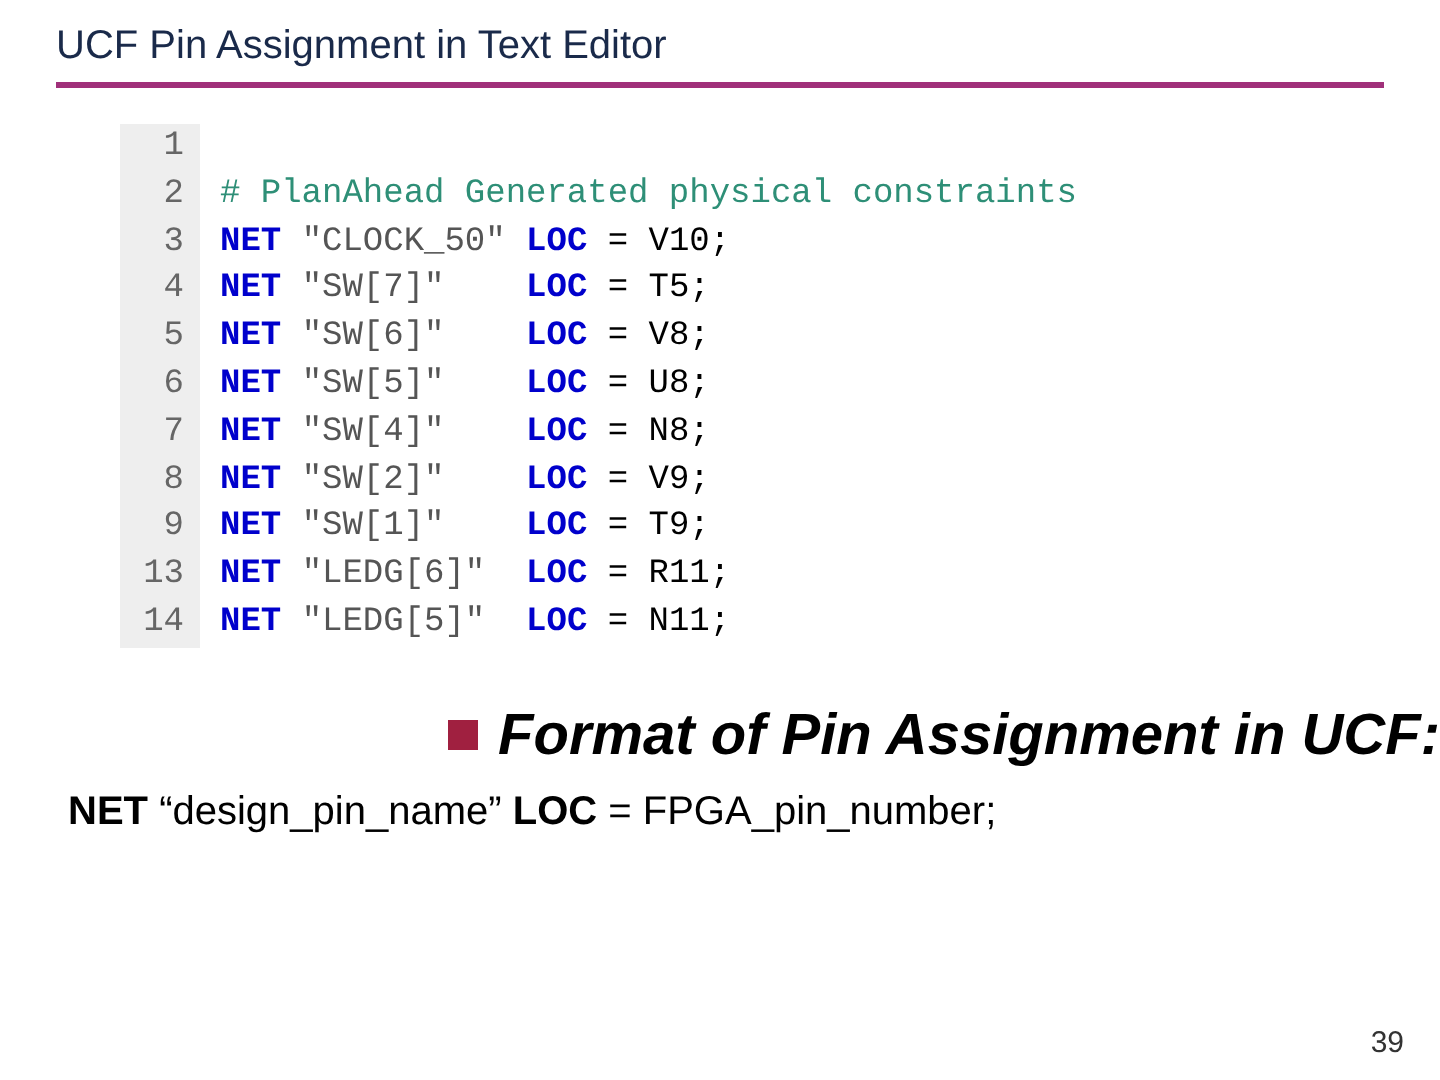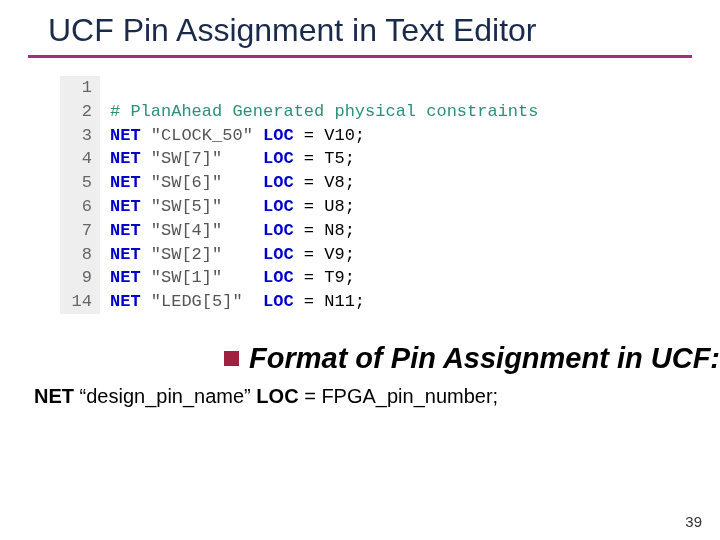--- a/index.html
+++ b/index.html
@@ -6,25 +6,24 @@
     margin: 0;
     padding: 0;
     width: 720px;
     height: 540px;
     background: #ffffff;
     font-family: Arial, sans-serif;
     position: relative;
     overflow: hidden;
   }
   .title {
-    font-size: 32px;
+    font-size: 20px;
     color: #1a2a4a;
     padding: 12px 0 6px 28px;
     font-weight: normal;
-    margin-left: 20px;
   }
   .underline {
     height: 3px;
     background: #a0307a;
     margin: 0 28px 18px 28px;
   }
   .editor {
     margin-left: 60px;
     font-family: "Courier New", monospace;
     font-size: 17px;
@@ -118,20 +117,24 @@
       </tr>
       <tr>
         <td class="gutter">8</td>
         <td class="code"><span class="tok-key">NET</span> <span class="tok-str">"SW[2]"   </span> <span class="tok-key">LOC</span> = <span class="tok-pin">V9;</span></td>
       </tr>
       <tr>
         <td class="gutter">9</td>
         <td class="code"><span class="tok-key">NET</span> <span class="tok-str">"SW[1]"   </span> <span class="tok-key">LOC</span> = <span class="tok-pin">T9;</span></td>
       </tr>
       <tr>
+        <td class="gutter">13</td>
+        <td class="code"><span class="tok-key">NET</span> <span class="tok-str">"LEDG[6]" </span> <span class="tok-key">LOC</span> = <span class="tok-pin">R11;</span></td>
+      </tr>
+      <tr>
         <td class="gutter">14</td>
         <td class="code"><span class="tok-key">NET</span> <span class="tok-str">"LEDG[5]" </span> <span class="tok-key">LOC</span> = <span class="tok-pin">N11;</span></td>
       </tr>
     </tbody>
 </table>
 
 <div class="format-line">
   <span class="bullet"></span><span>Format of Pin Assignment in UCF:</span>
 </div>
 

